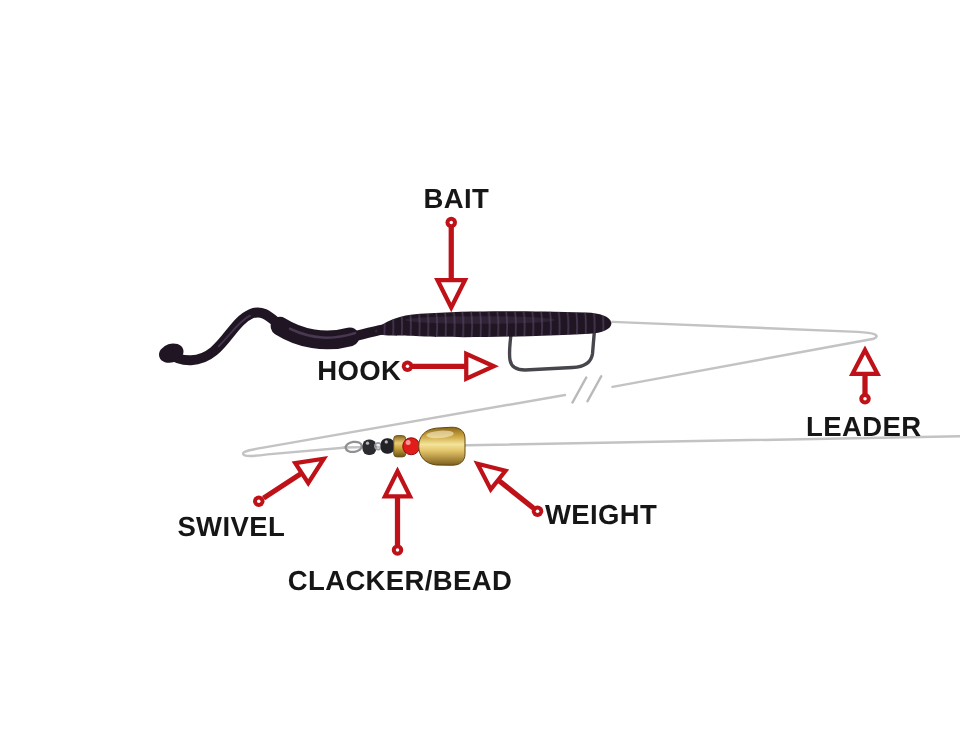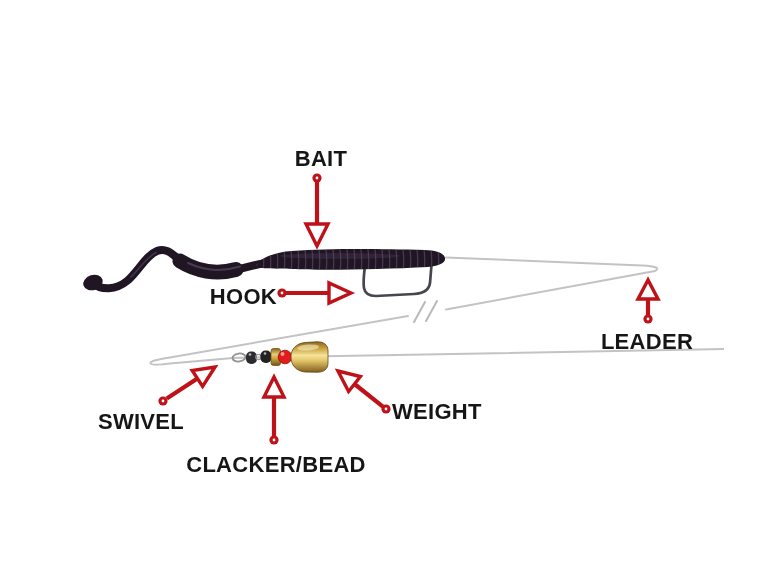--- a/index.html
+++ b/index.html
@@ -2,20 +2,21 @@
 <html style="--background: #ffffff; --label: #161616; --arrow: #bf1118; --line: #c3c3c3; --slash: #b9b9b9; --worm: #201623; --worm_sheen: #6f5c82; --hook_metal: #46464c; --bead: #e21b1b; --weight_gold: #c9a23c;"><head>
 <meta charset="utf-8">
 <style>
   html,body { margin:0; padding:0; background:#ffffff; }
   .canvas {
     position:relative;
     width:724px; height:585px;
     background: var(--background, #ffffff);
     font-family:"Liberation Sans", sans-serif;
     overflow:hidden;
+    margin-left:44px;
   }
   svg { display:block; }
   text.lbl {
     font-family:"Liberation Sans", sans-serif;
     font-weight:700;
     font-size:22px;
     letter-spacing:0.3px;
     fill: var(--label, #161616);
   }
   .rig-line   { stroke: var(--line, #c3c3c3); stroke-width:2; fill:none; stroke-linecap:round; }

